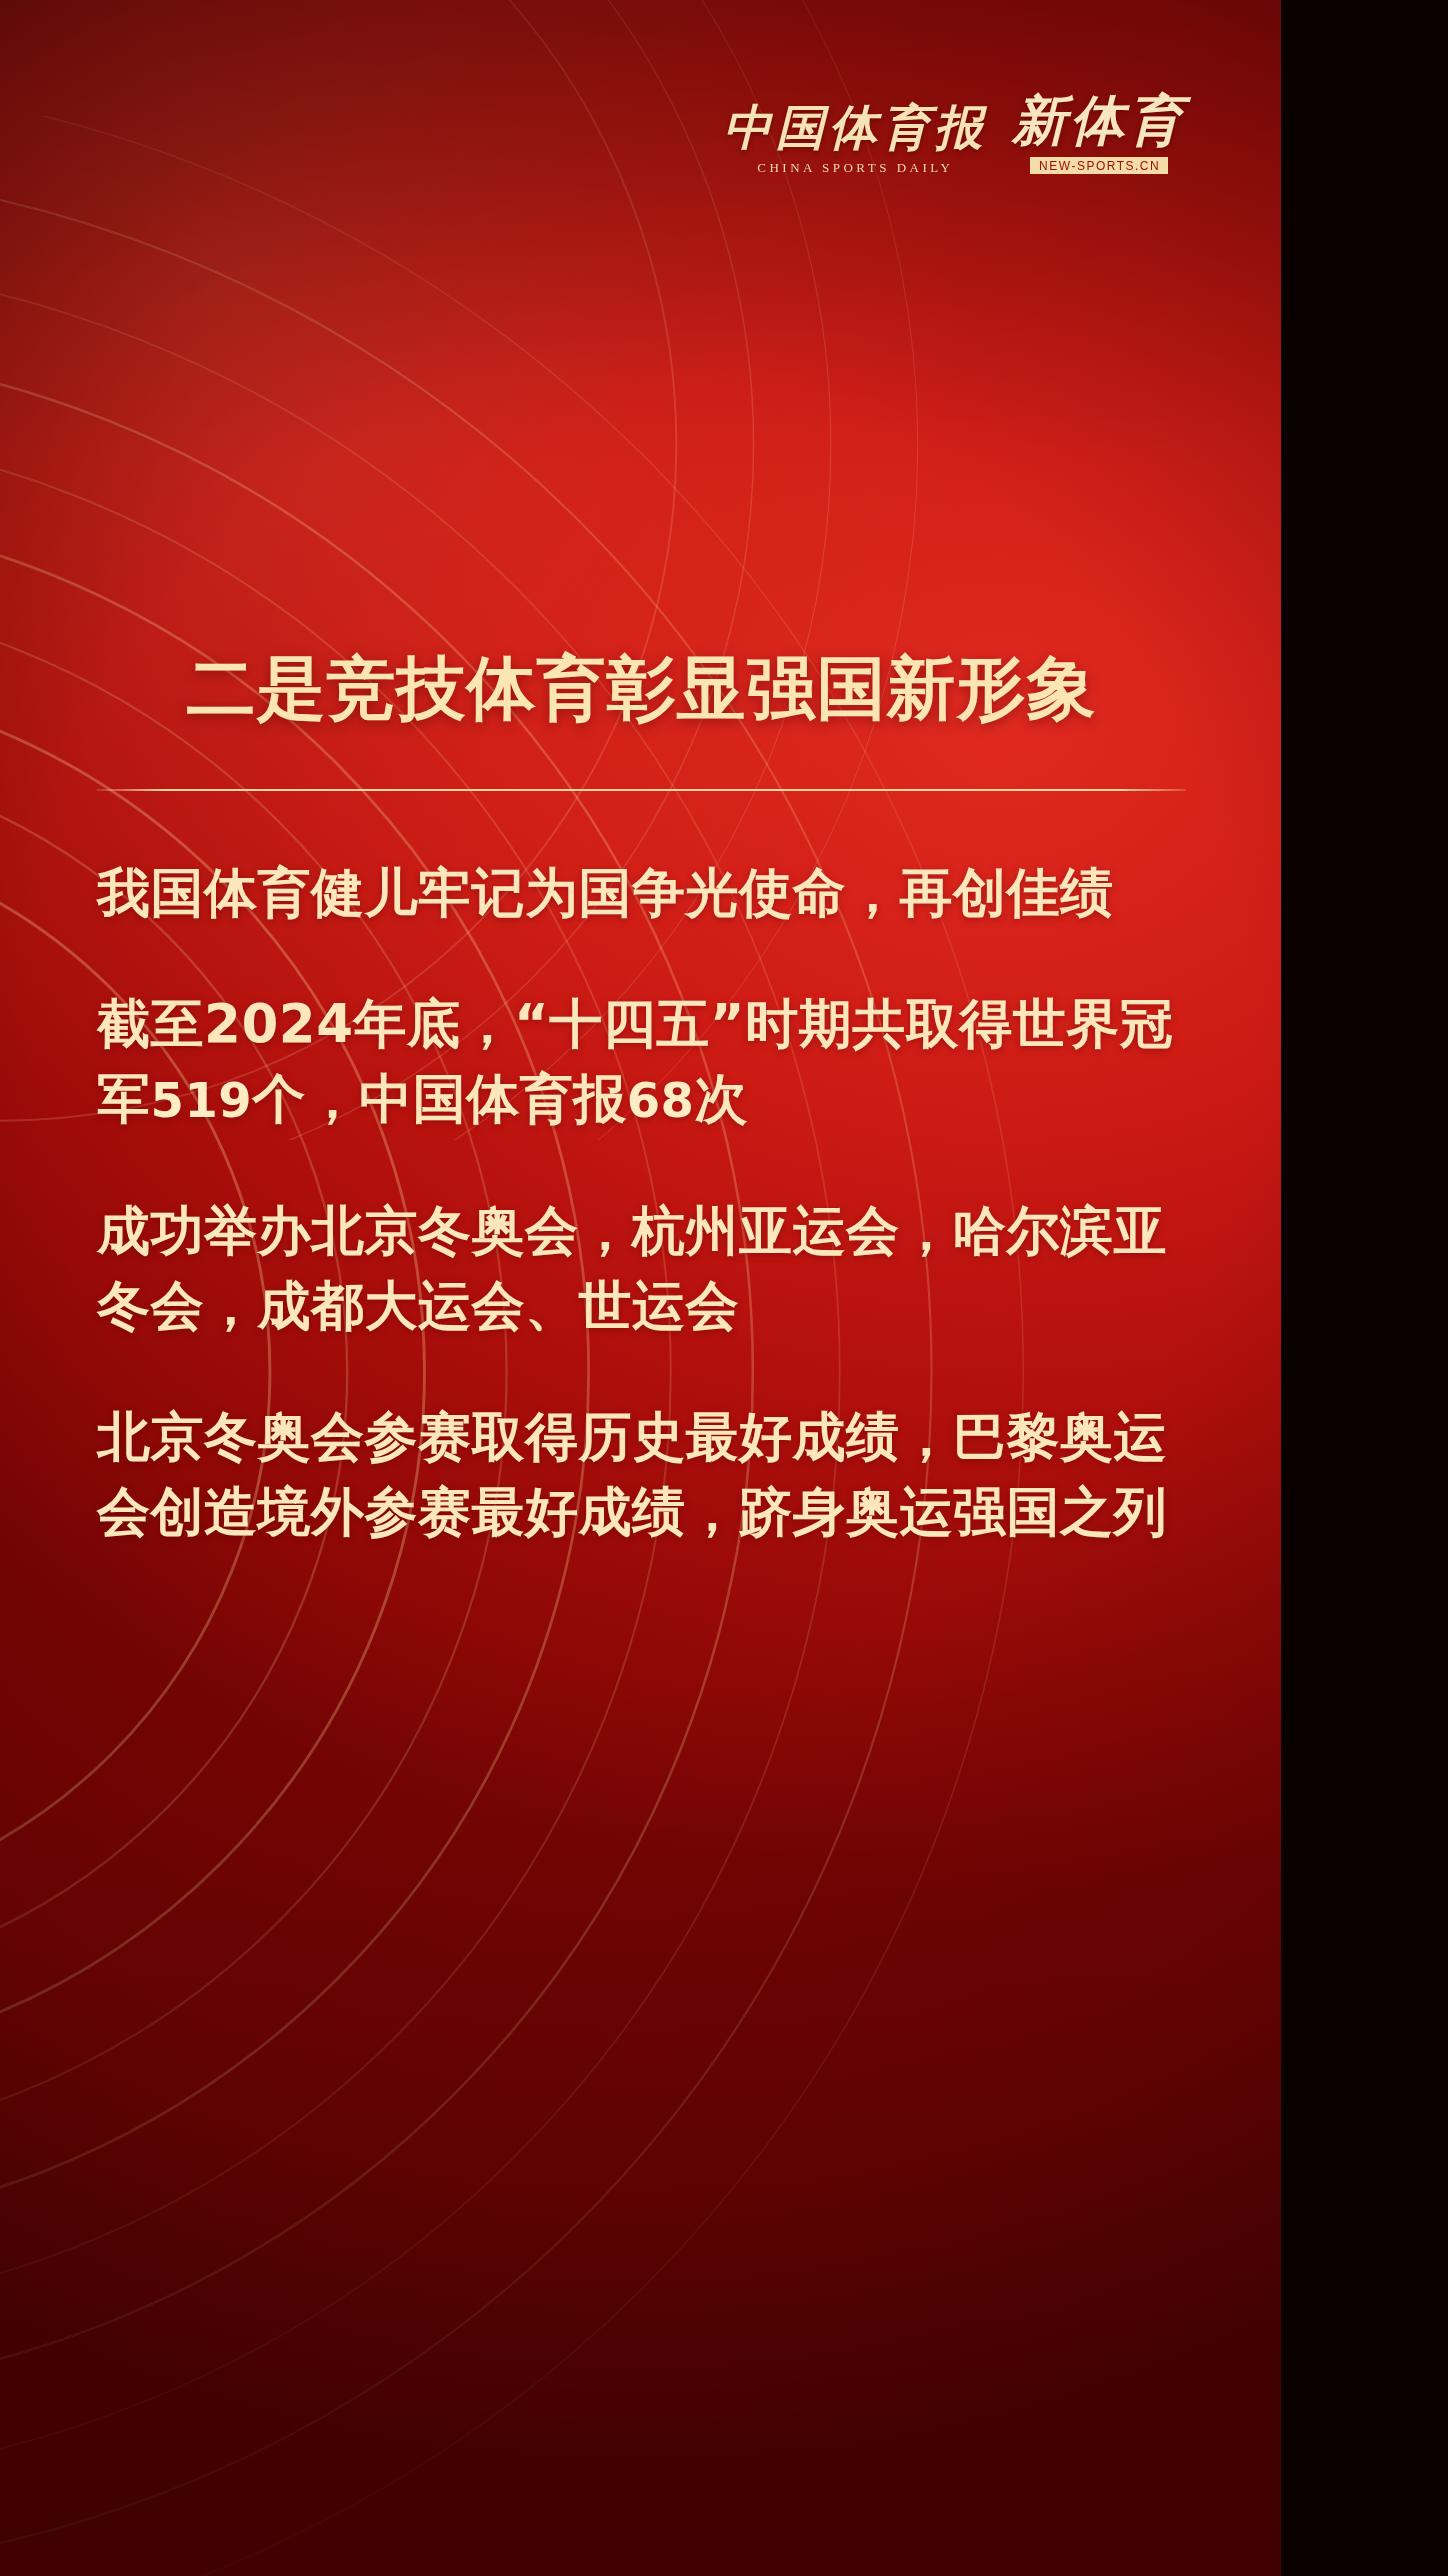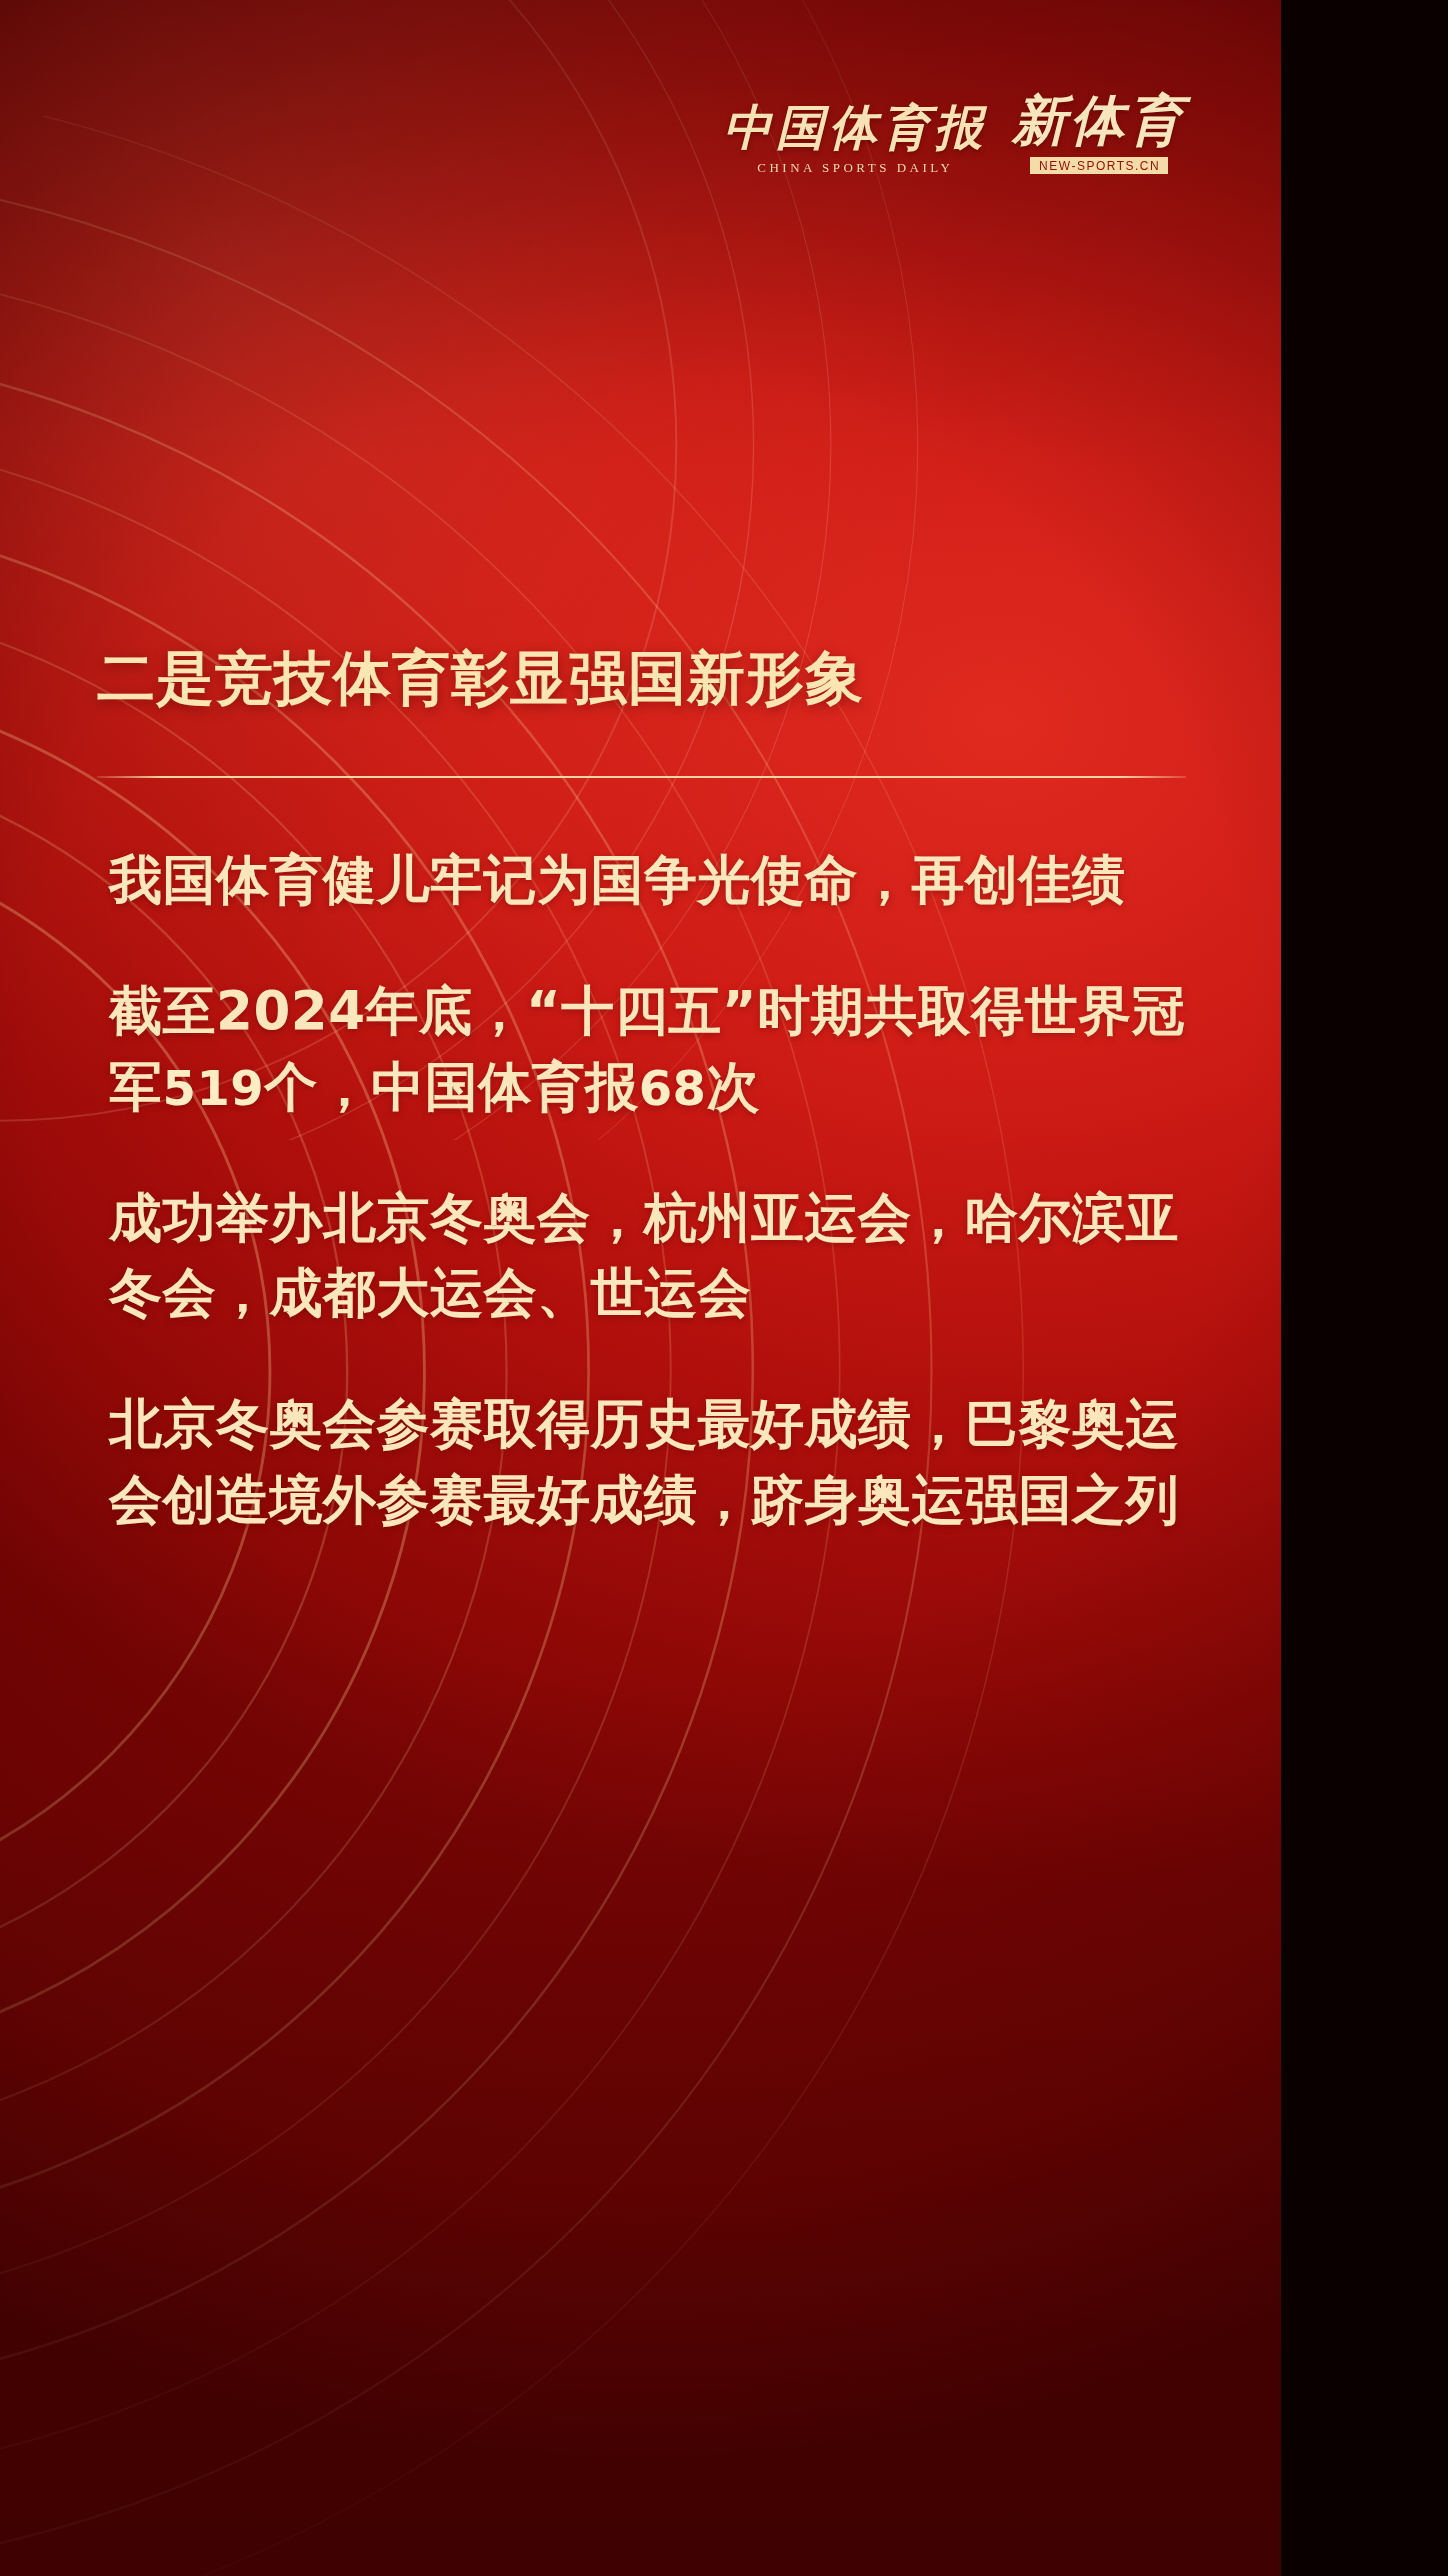--- a/index.html
+++ b/index.html
@@ -113,36 +113,36 @@
     font-family: "Liberation Sans", sans-serif;
   }
   
   .content {
     position: absolute;
     left: 97px;
     right: 95px;
     top: 649px;
   }
   .title {
-    font-size: 58px;
+    font-size: 69px;
     font-weight: 700;
     letter-spacing: 1px;
     line-height: 1.16;
     color: #fbe6b3;
     text-shadow: 0 2.9px 11.6px rgba(90,0,0,0.5);
-    font-family: Liberation Mono, monospace;
+    font-family: Liberation Sans, sans-serif;
+    text-align: center;
   }
   .divider {
     margin-top: 60px;
     height: 1.9px;
     background: linear-gradient(90deg, rgba(247,222,170,0.15) 0%, rgba(247,222,170,0.95) 6%, rgba(247,222,170,0.95) 94%, rgba(247,222,170,0.2) 100%);
   }
   .paras {
     margin-top: 64px;
-    margin-left: 12px;
   }
   .para {
     font-size: 53px;
     line-height: 1.42;
     color: #fbe7bb;
     font-weight: 600;
     letter-spacing: 0.5px;
     margin-bottom: 56px;
     text-shadow: 0 1.9px 7.7px rgba(90,0,0,0.4);
     font-family: "DejaVu Sans", "Liberation Sans", sans-serif;

